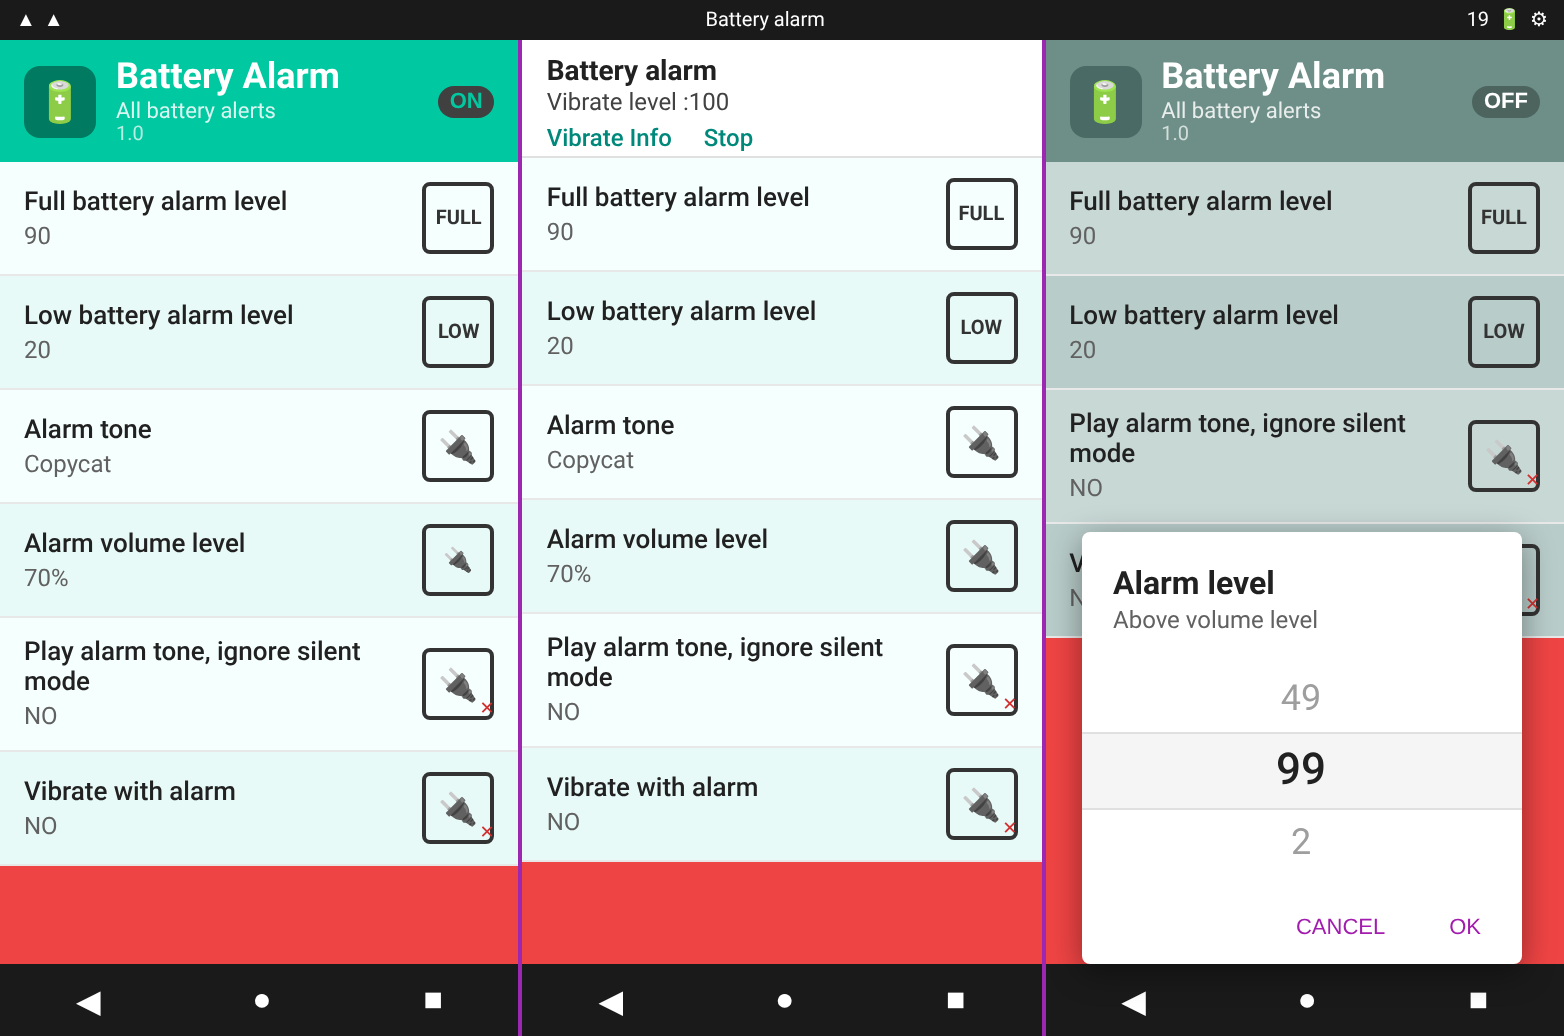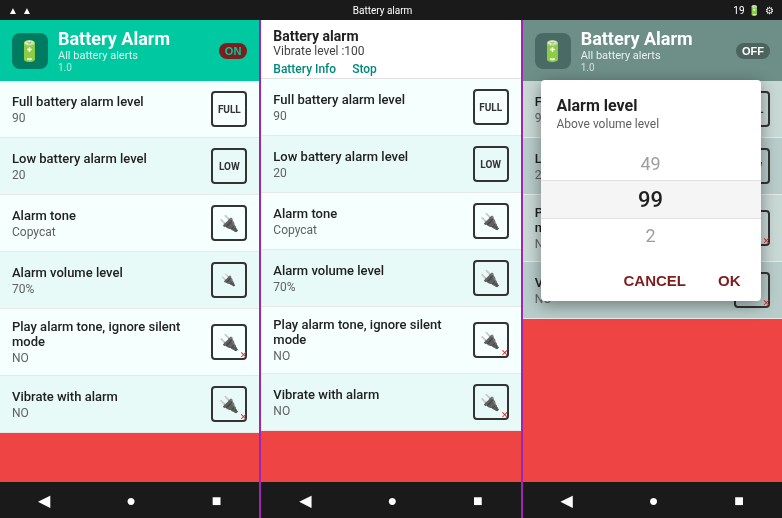--- a/index.html
+++ b/index.html
@@ -78,21 +78,21 @@
     }
     .toggle-btn {
       border-radius: 12px;
       padding: 2px 6px;
       font-size: 11px;
       font-weight: bold;
       border: none;
       cursor: pointer;
     }
     .toggle-on {
-      background: #7f1d1d;
+      background: #404040;
       color: #00c8a0;
     }
     .toggle-off {
       background: rgba(0,0,0,0.3);
       color: #fff;
       margin-left: 24px;
     }
 
     
     .notif-header {
@@ -204,21 +204,21 @@
     }
 
     
     .dialog-overlay {
       position: absolute;
       top: 20px;
       left: 519px;
       right: 0;
       bottom: 36px;
       display: flex;
-      align-items: flex-start;
+      align-items: flex-end;
       justify-content: center;
       padding-top: 40px;
     }
     .dialog {
       background: #fff;
       border-radius: 4px;
       width: 220px;
       box-shadow: 0 4px 16px rgba(0,0,0,0.4);
       overflow: hidden;
     }
@@ -256,23 +256,23 @@
       border-bottom: 1px solid #e0e0e0;
       background: #f5f5f5;
     }
     .dialog-actions {
       display: flex;
       justify-content: flex-end;
       padding: 8px 12px;
       gap: 16px;
     }
     .dialog-btn {
-      font-size: 15px;
-      font-weight: 700;
-      color: #7f1d1d;
+      font-size: 11px;
+      font-weight: 400;
+      color: #a21caf;
       background: none;
       border: none;
       cursor: pointer;
       padding: 4px 8px;
       text-transform: uppercase;
     }
 
     .panels-wrapper {
       display: flex;
       flex: 1;
@@ -365,21 +365,21 @@
   </div>
 
   <div class="panel-divider"></div>
 
   <div class="panel">
 
     <div class="notif-header">
       <div class="notif-title">Battery alarm</div>
       <div class="notif-subtitle">Vibrate level :100</div>
       <div class="notif-actions">
-        <span class="notif-action">Battery Info</span>
+        <span class="notif-action">Vibrate Info</span>
         <span class="notif-action">Stop</span>
       </div>
     </div>
 
     <div class="settings-list">
       <div class="settings-item">
         <div class="settings-item-text">
           <div class="settings-item-label">Full battery alarm level</div>
           <div class="settings-item-value">90</div>
         </div>

